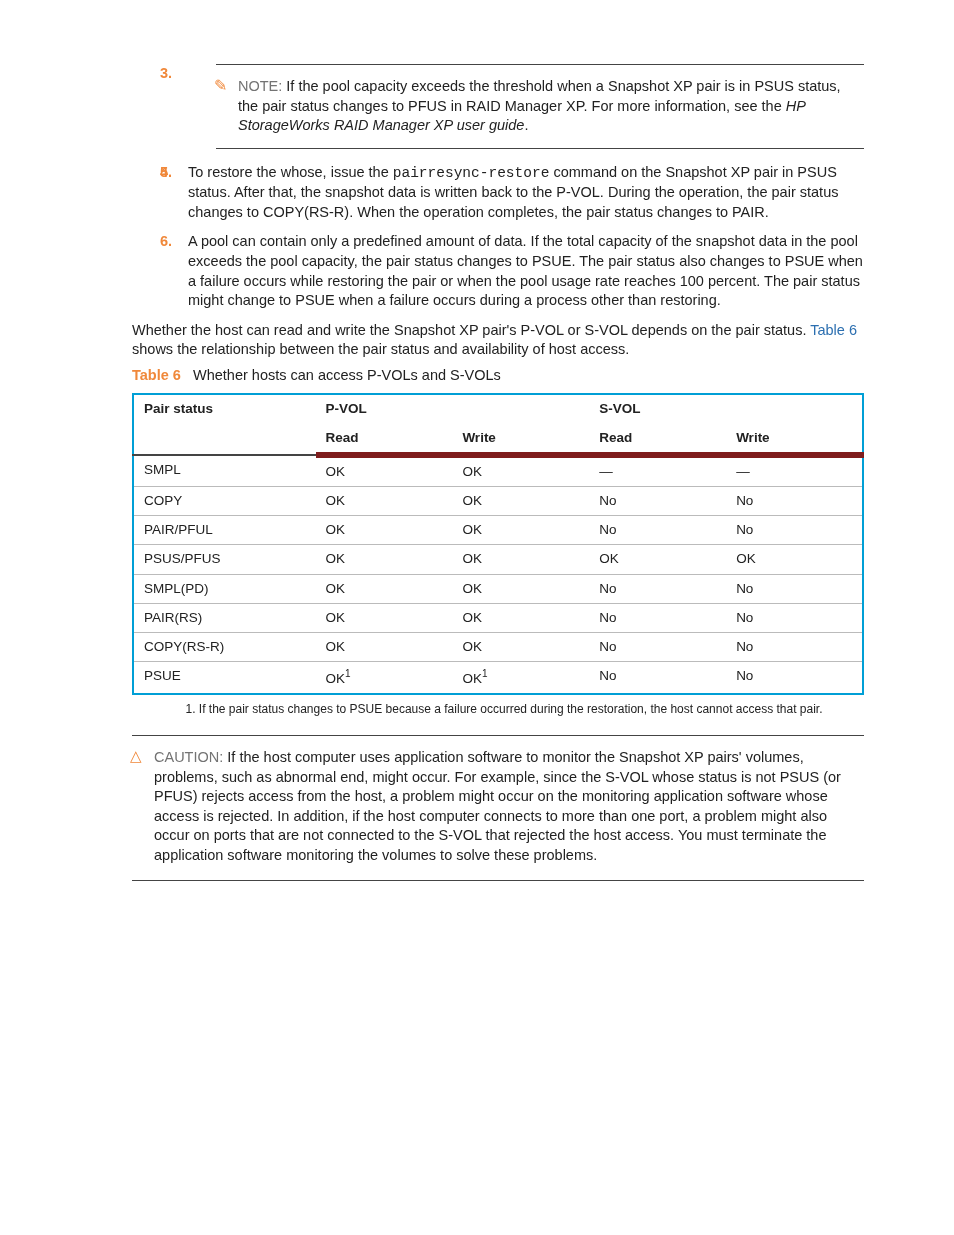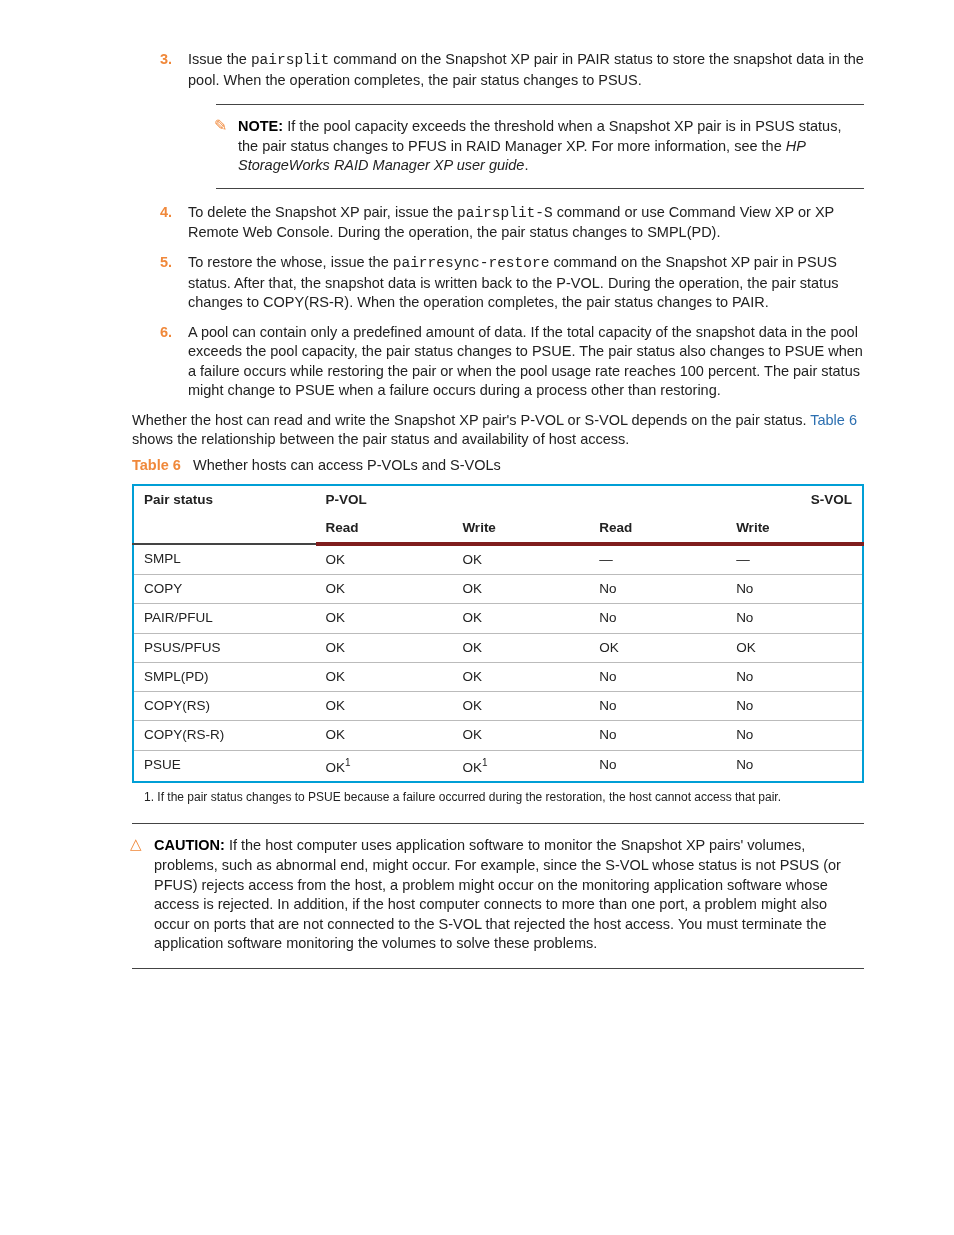--- a/index.html
+++ b/index.html
@@ -6,68 +6,66 @@
     font-family: Arial, Helvetica, sans-serif;
     font-size: 14.5px;
     color: #222;
     margin: 0;
     padding: 50px 90px 40px 160px;
     line-height: 1.35;
     width: 954px;
     box-sizing: border-box;
     background: #fff;
   }
-  .accent { color: #000000; font-weight: bold; }
+  .accent { color: #737373; font-weight: normal; }
   .blue-link { color: #2c6fb0; }
   ol.steps { list-style: none; padding: 0; margin: 0; }
   ol.steps > li { margin-bottom: 10px; position: relative; padding-left: 28px; }
   ol.steps > li .num { position: absolute; left: 0; top: 0; color: #f0883a; font-weight: bold; }
   .code { font-family: "Courier New", monospace; }
   .note-block { border-top: 1px solid #444; border-bottom: 1px solid #444; margin: 14px 0 14px 28px; padding: 12px 0 12px 0; position: relative; }
   .note-icon { position: absolute; left: -2px; top: 10px; font-size: 16px; color: #f0883a; }
   .note-body { padding-left: 22px; }
   .caution-block { border-top: 1px solid #444; border-bottom: 1px solid #444; margin: 18px 0; padding: 12px 0 14px 0; position: relative; }
   .caution-icon { position: absolute; left: -2px; top: 10px; font-size: 15px; color: #f0883a; }
   .caution-body { padding-left: 22px; }
   p { margin: 6px 0; }
   .table-caption { margin-top: 0; margin-bottom: 8px; }
   .table-caption .label { color: #f0883a; font-weight: bold; }
   table.access { border-collapse: collapse; width: 100%; border: 2.5px solid #009fd6; }
   table.access th, table.access td { text-align: left; font-size: 13.5px; padding: 5px 10px; border-bottom: 1px solid #666; vertical-align: top; }
   table.access thead th { font-weight: bold; border-bottom: 2px solid #444; }
-  table.access thead tr.r2 th { font-weight: bold; border-bottom: 4px solid #7f1d1d; }
+  table.access thead tr.r2 th { font-weight: bold; border-bottom: 6px solid #7f1d1d; }
   table.access tr td { border-bottom: 1px solid #bbb; margin-left: 48px; }
   table.access tr:last-child td { border-bottom: none; }
   .col-pair { width: 25%; }
   .col-sub { width: 18.75%; }
   .footnote { font-size: 12px; margin: 6px 0 0 12px; }
   .sup { font-size: 10px; vertical-align: super; }
   .footer { text-align: right; font-size: 14px; margin-top: 210px; }
   .italic { font-style: italic; }
 </style>
 </head>
 <body>
 
 <ol class="steps">
   <li>
     <span class="num">3.</span>
-    <span><span>Issue the </span><span class="code">pairsplit</span><span> command on the Snapshot XP pair in PAIR status to store the snapshot data in the pool. When the operation completes, the pair status changes to PSUS.</span></span>
 
     <div class="note-block">
       <span class="note-icon">✎</span>
       <div class="note-body">
         <span class="accent">NOTE:</span>
         <span>If the pool capacity exceeds the threshold when a Snapshot XP pair is in PSUS status, the pair status changes to PFUS in RAID Manager XP. For more information, see the </span><span class="italic">HP StorageWorks RAID Manager XP user guide</span><span>.</span>
       </div>
     </div>
   </li>
 
   <li>
     <span class="num">4.</span>
-    <p><span>To delete the Snapshot XP pair, issue the </span><span class="code">pairsplit-S</span><span> command or use Command View XP or XP Remote Web Console. During the operation, the pair status changes to SMPL(PD).</span></p>
   </li>
 
   <li>
     <span class="num">5.</span>
     <span><span>To restore the whose, issue the </span><span class="code">pairresync-restore</span><span> command on the Snapshot XP pair in PSUS status. After that, the snapshot data is written back to the P-VOL. During the operation, the pair status changes to COPY(RS-R). When the operation completes, the pair status changes to PAIR.</span></span>
   </li>
 
   <li>
     <span class="num">6.</span>
     <span>A pool can contain only a predefined amount of data. If the total capacity of the snapshot data in the pool exceeds the pool capacity, the pair status changes to PSUE. The pair status also changes to PSUE when a failure occurs while restoring the pair or when the pool usage rate reaches 100 percent. The pair status might change to PSUE when a failure occurs during a process other than restoring.</span>
@@ -80,21 +78,21 @@
 
 <div class="table-caption" style="margin-left:-28px;">
   <span class="label">Table 6</span>&nbsp;&nbsp;&nbsp;<span>Whether hosts can access P-VOLs and S-VOLs</span>
 </div>
 
 <table class="access" style="margin-left:-28px; width: calc(100% + 28px);">
   <thead>
     <tr>
       <th rowspan="2" class="col-pair" style="vertical-align:top;">Pair status</th>
       <th colspan="2" style="border-bottom:none;">P-VOL</th>
-      <th colspan="2" style="border-bottom:none;text-align:right;">S-VOL</th>
+      <th colspan="2" style="border-bottom:none;">S-VOL</th>
     </tr>
     <tr class="r2">
       <th class="col-sub">Read</th>
       <th class="col-sub">Write</th>
       <th class="col-sub">Read</th>
       <th class="col-sub">Write</th>
     </tr>
   </thead>
   <tbody id="tbody">
 
@@ -127,21 +125,21 @@
         <td>OK</td>
       </tr>
       <tr>
         <td>SMPL(PD)</td>
         <td>OK</td>
         <td>OK</td>
         <td>No</td>
         <td>No</td>
       </tr>
       <tr>
-        <td>COPY(RS)</td>
+        <td>PAIR(RS)</td>
         <td>OK</td>
         <td>OK</td>
         <td>No</td>
         <td>No</td>
       </tr>
       <tr>
         <td>COPY(RS-R)</td>
         <td>OK</td>
         <td>OK</td>
         <td>No</td>
@@ -150,21 +148,21 @@
       <tr>
         <td>PSUE</td>
         <td>OK<span class="sup">1</span></td>
         <td>OK<span class="sup">1</span></td>
         <td>No</td>
         <td>No</td>
       </tr>
     </tbody>
 </table>
 
-<div class="footnote" style="margin-left:-16px;">1.   If the pair status changes to PSUE because a failure occurred during the restoration, the host cannot access that pair.</div>
+<div class="footnote" style="margin-left:-16px;text-align:center;">1.   If the pair status changes to PSUE because a failure occurred during the restoration, the host cannot access that pair.</div>
 
 <div class="caution-block" style="margin-left:-28px;">
   <span class="caution-icon">△</span>
   <div class="caution-body">
     <span class="accent">CAUTION:</span>
     <span>If the host computer uses application software to monitor the Snapshot XP pairs' volumes, problems, such as abnormal end, might occur. For example, since the S-VOL whose status is not PSUS (or PFUS) rejects access from the host, a problem might occur on the monitoring application software whose access is rejected. In addition, if the host computer connects to more than one port, a problem might also occur on ports that are not connected to the S-VOL that rejected the host access. You must terminate the application software monitoring the volumes to solve these problems.</span>
   </div>
 </div>
 
 <div class="footer">

